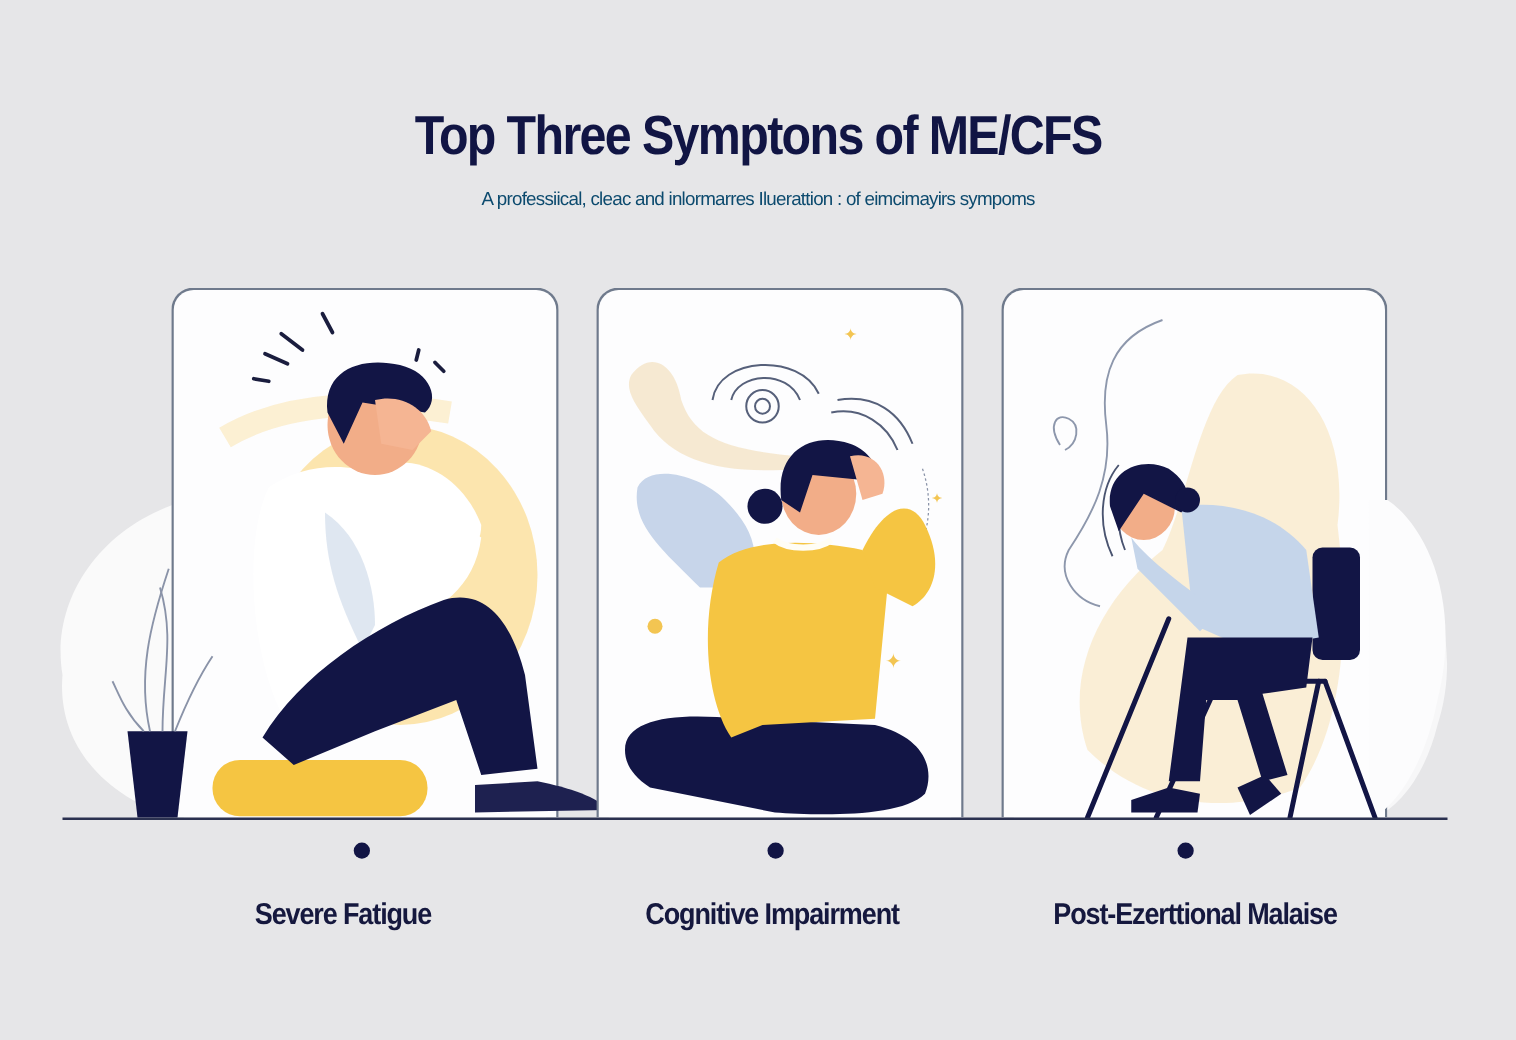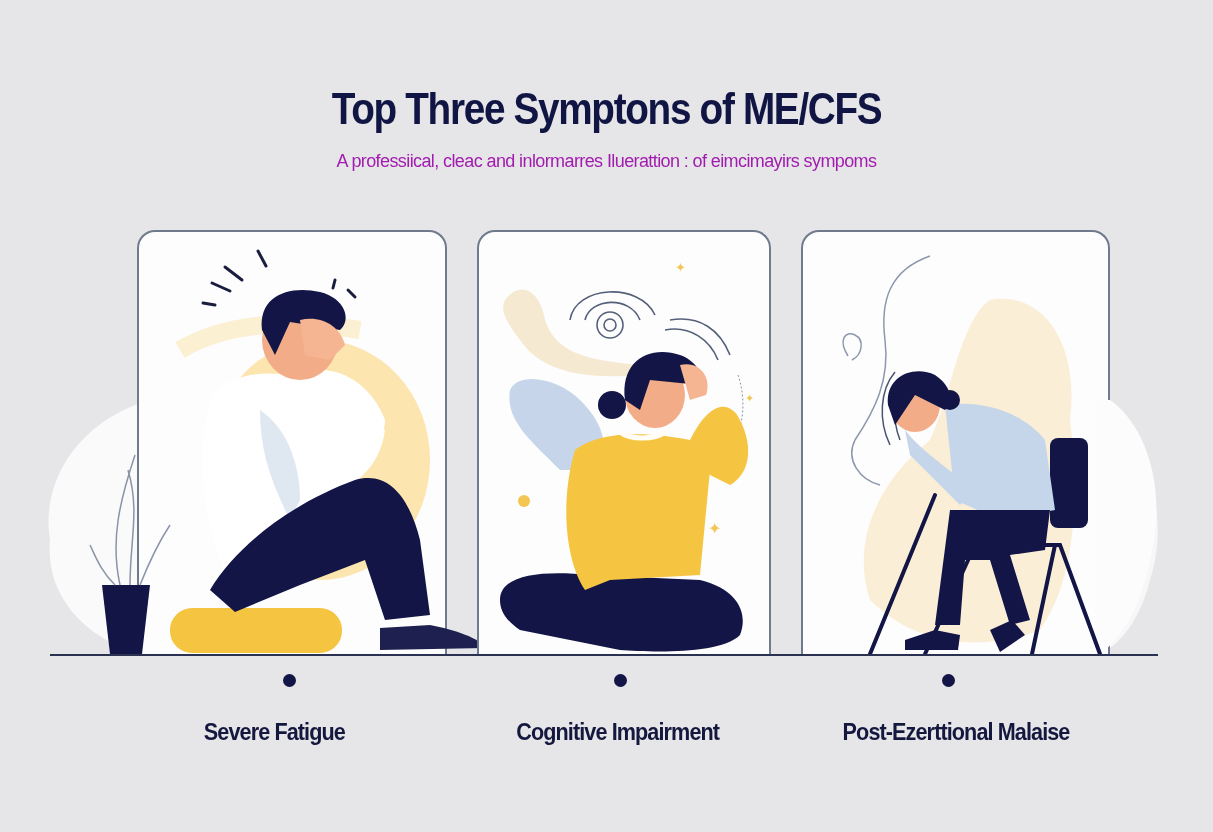--- a/index.html
+++ b/index.html
@@ -1,18 +1,18 @@
 <!DOCTYPE html>
 <html><head>
 <meta charset="utf-8">
 <style>
   html,body{margin:0;padding:0;}
   body{width:1213px;height:832px;background:#e6e6e8;position:relative;overflow:hidden;font-family:"Liberation Sans",sans-serif;}
   .title{position:absolute;left:0;right:0;top:84px;text-align:center;font-size:44px;font-weight:bold;color:#111544;letter-spacing:-1.5px;transform:scaleX(0.88);}
-  .subtitle{position:absolute;left:0;right:0;top:151px;text-align:center;font-size:18px;color:#a21caf;letter-spacing:-0.6px;}
+  .subtitle{position:absolute;left:0;right:0;top:151px;text-align:center;font-size:15px;color:#0c4a6e;letter-spacing:-0.6px;}
   .floor{position:absolute;left:50px;top:654px;width:1108px;height:2px;background:#2b3150;}
   .panel{position:absolute;top:230px;height:424px;background:#fdfdfe;border:2px solid #6f7a8c;border-bottom:none;border-radius:18px 18px 0 0;box-sizing:border-box;}
   .dot{position:absolute;top:674px;width:13px;height:13px;border-radius:50%;background:#121545;}
   .label{position:absolute;top:718px;font-size:24px;font-weight:bold;color:#15183e;letter-spacing:-1px;transform:scaleX(0.9);transform-origin:center;white-space:nowrap;}
   svg{position:absolute;overflow:visible;}
 </style>
 </head>
 <body>
 
 <div class="title">Top Three Symptons of ME/CFS</div>

